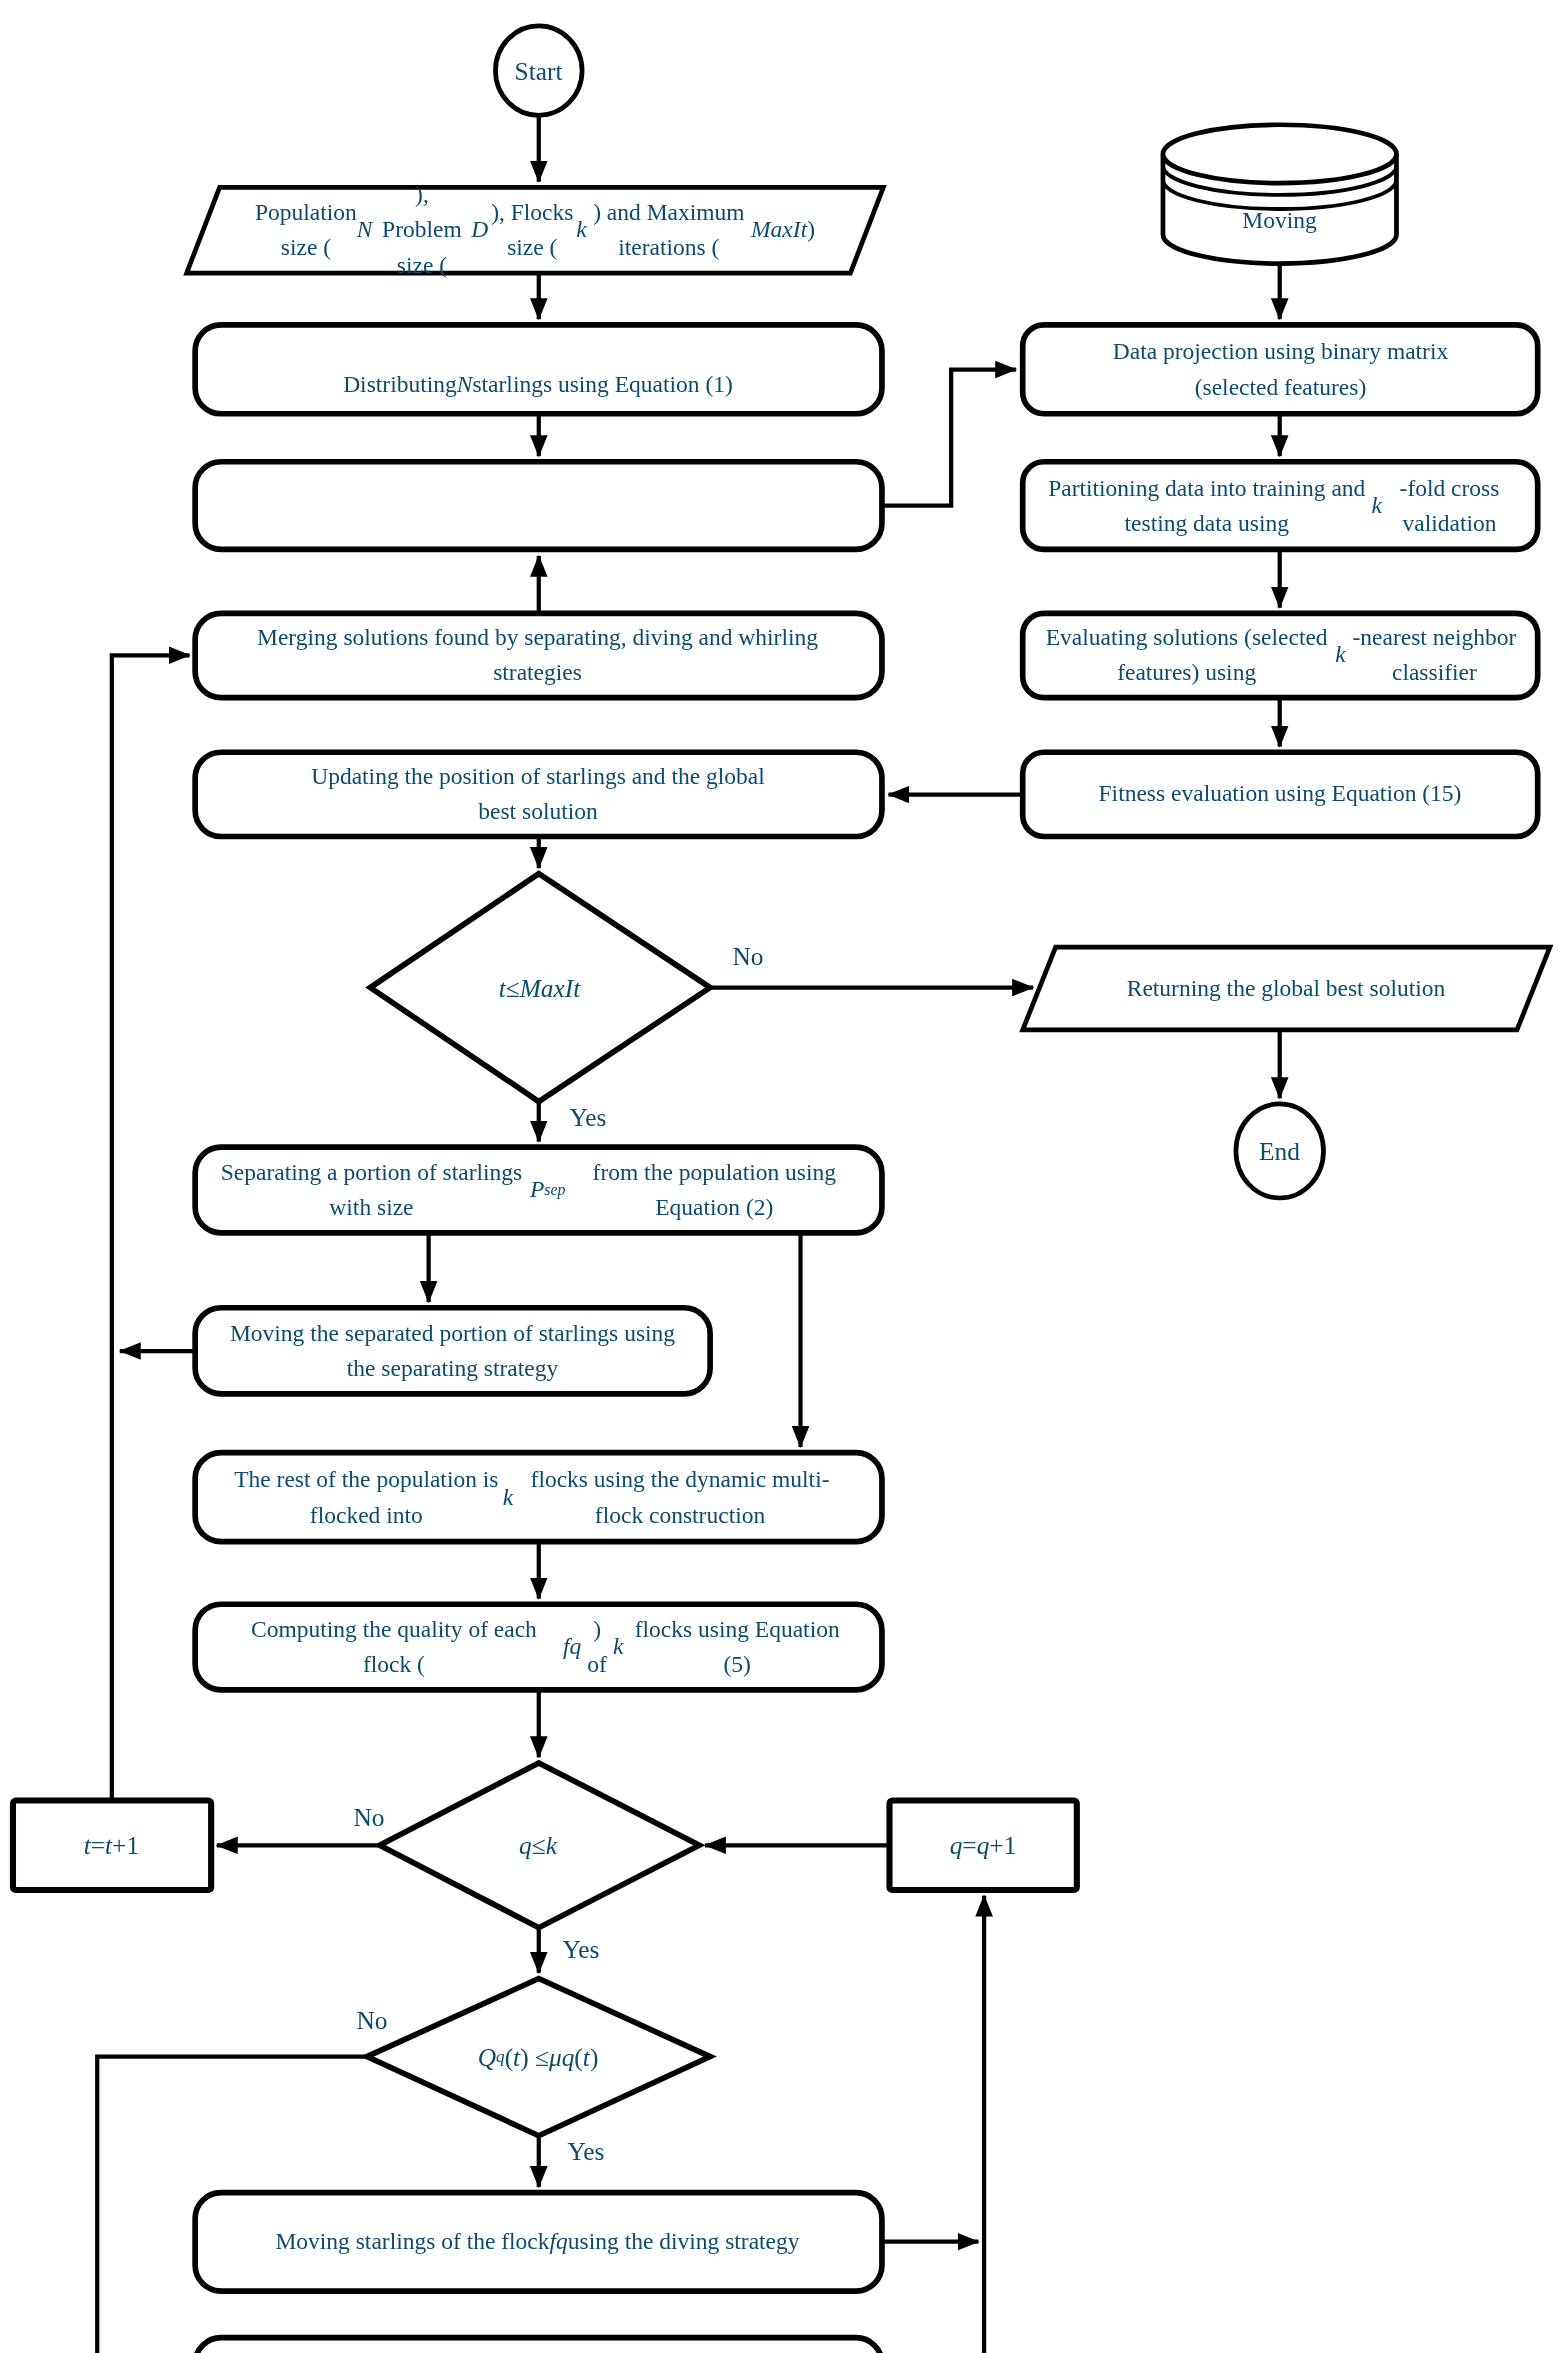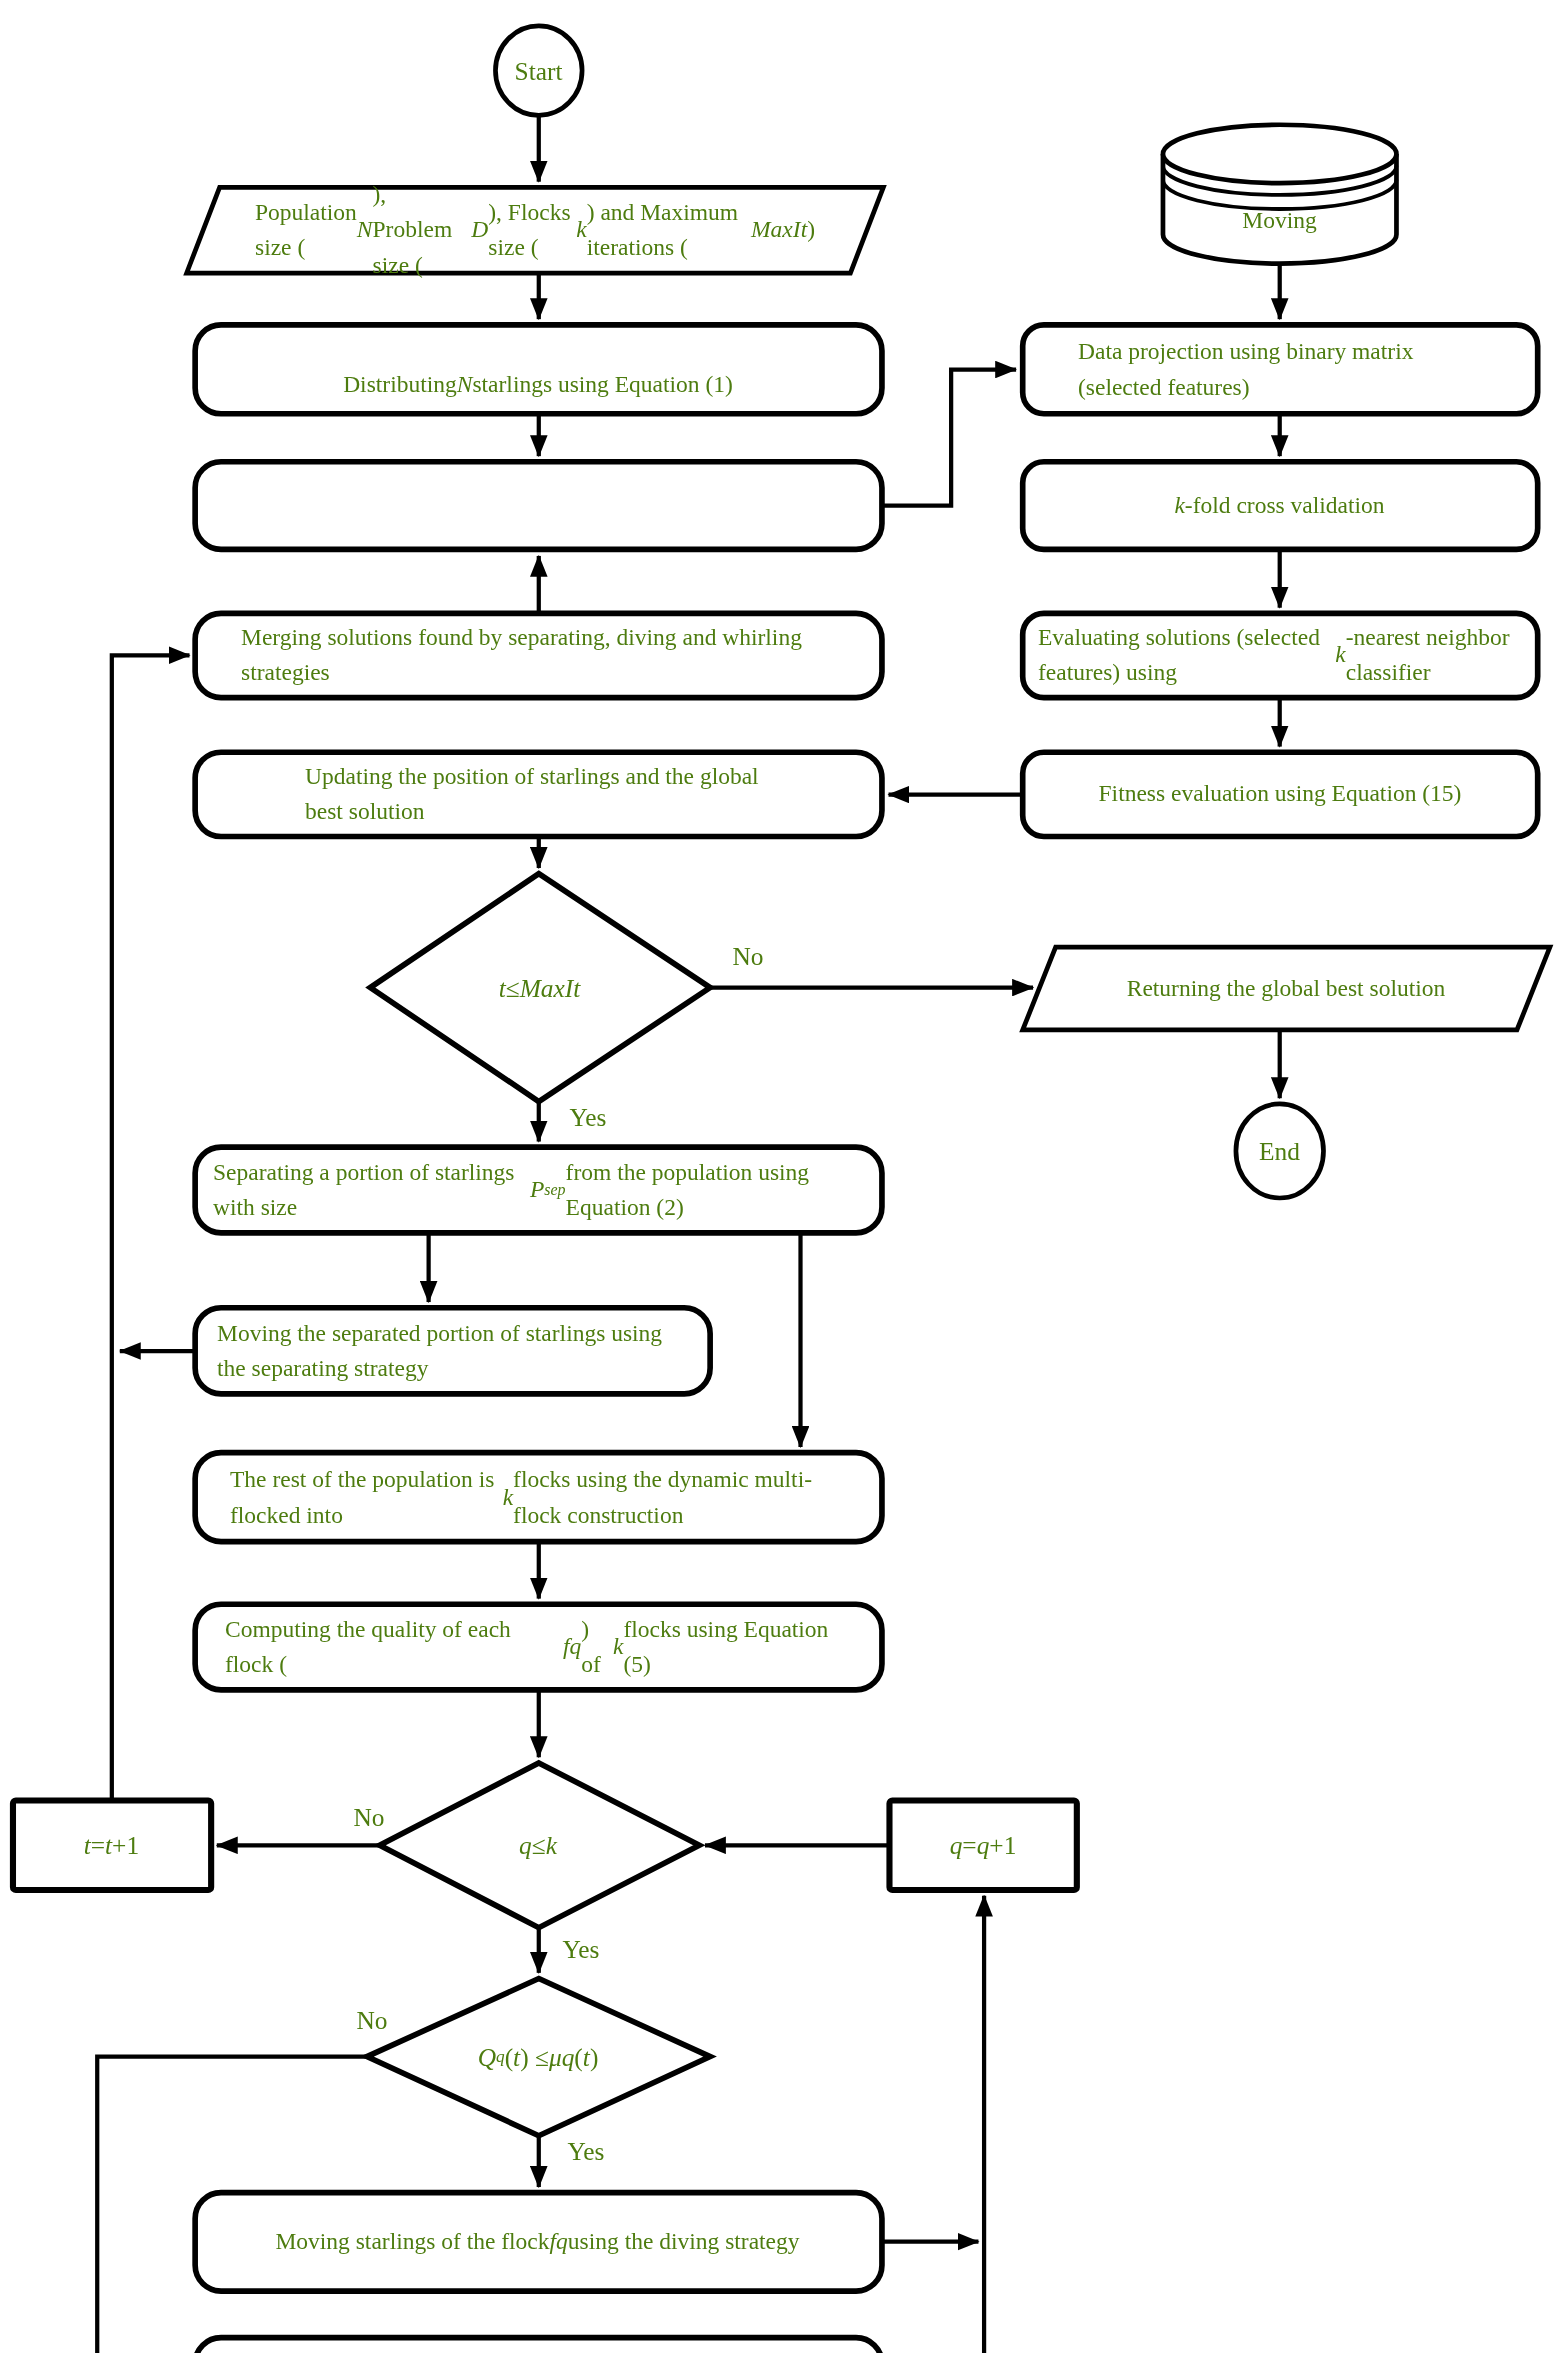--- a/index.html
+++ b/index.html
@@ -1,20 +1,20 @@
 <!DOCTYPE html>
 <html style="font-size:7.5px"><head>
 <meta charset="utf-8">
 <style>
   html,body { margin:0; padding:0; background:#ffffff; }
   #stage { position:relative; width:1561px; height:2461px; background:#ffffff; overflow:hidden;
            font-family:"Liberation Serif", serif; color:#000; }
   #wires { position:absolute; left:0; top:0; }
   .lbl { position:absolute; display:flex; align-items:center; justify-content:center;
-         font-size:23.5px; line-height:1.5; color:#4d7c0f; z-index:2; }
+         text-align:center; font-size:23.5px; line-height:1.5; color:#0c4a6e; z-index:2; }
   .big { font-size:25.4px; }
   .it  { font-style:italic; }
   .sub { font-style:italic; vertical-align:sub; font-size:0.68em; line-height:0; }
 </style>
 </head>
 <body>
 
 <div id="stage">
 
   <svg id="wires" width="1561" height="2461" viewBox="0 0 3315 5228">
@@ -114,20 +114,21 @@
 
   <div class="lbl" style="left:241px;top:613px;width:593px;height:84px">Merging solutions found by separating, diving and whirling strategies</div>
 
   <div class="lbl" style="left:305px;top:752px;width:466px;height:84px">Updating the position of starlings and the global best solution</div>
 
   <div class="lbl" style="left:1209px;top:195px;width:141px;height:52px">Moving</div>
 
   <div class="lbl" style="left:1078px;top:325px;width:405px;height:89px">Data projection using binary matrix (selected features)</div>
 
   <div class="lbl" style="left:1042px;top:462px;width:475px;height:88px">
+      <span>Partitioning data into training and testing data using </span>
       <span class="it">k</span>
       <span>-fold cross validation</span>
     </div>
 
   <div class="lbl" style="left:1038px;top:613px;width:485px;height:84px">
       <span>Evaluating solutions (selected features) using </span>
       <span class="it">k</span>
       <span>-nearest neighbor classifier</span>
     </div>
 

